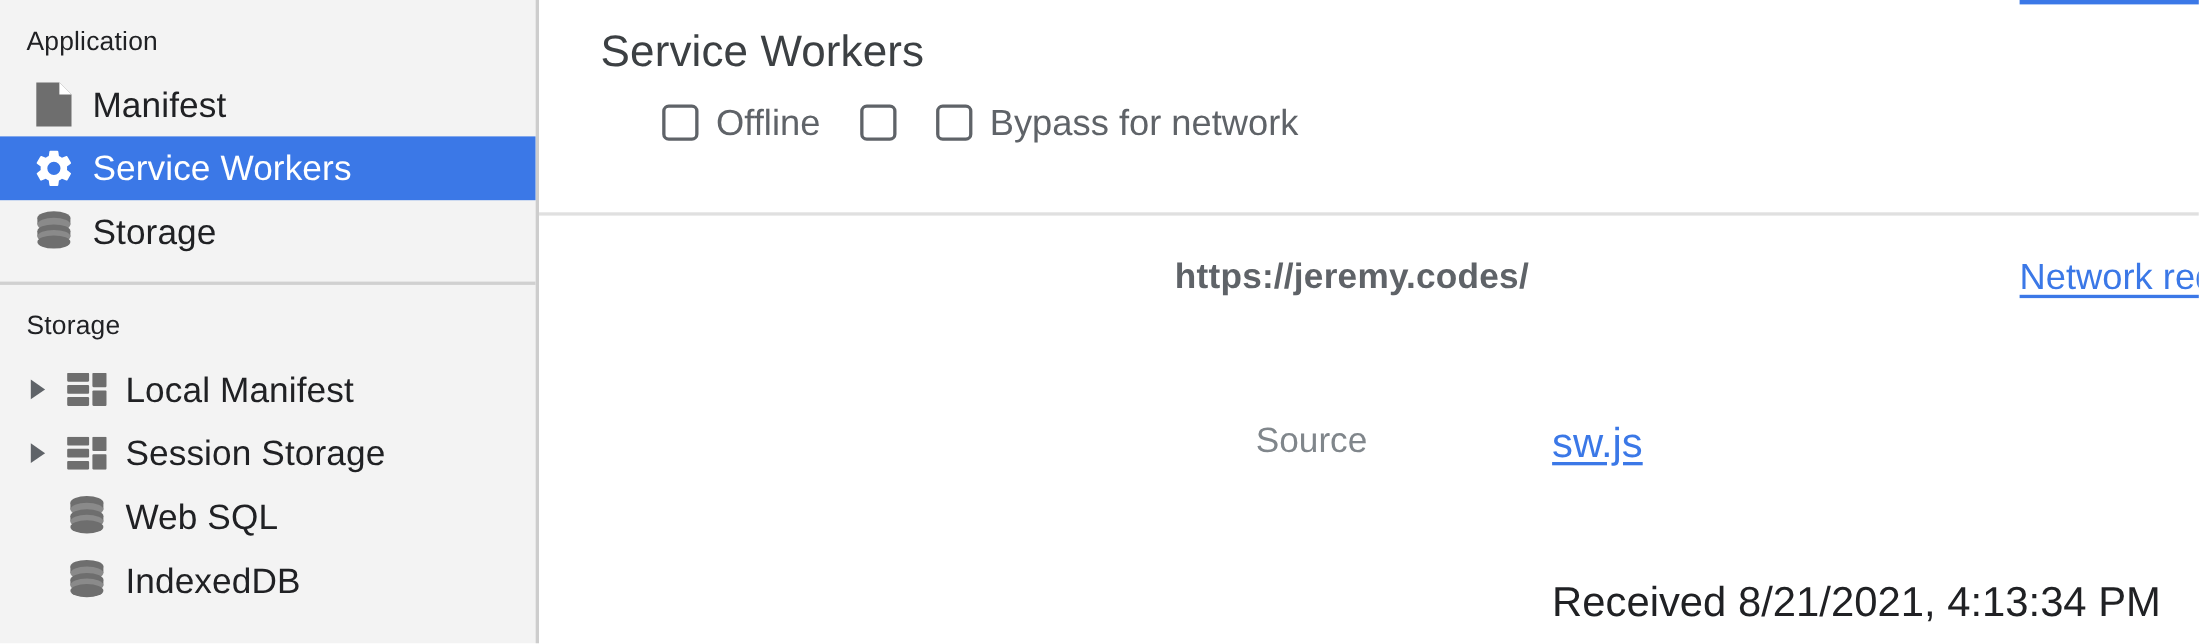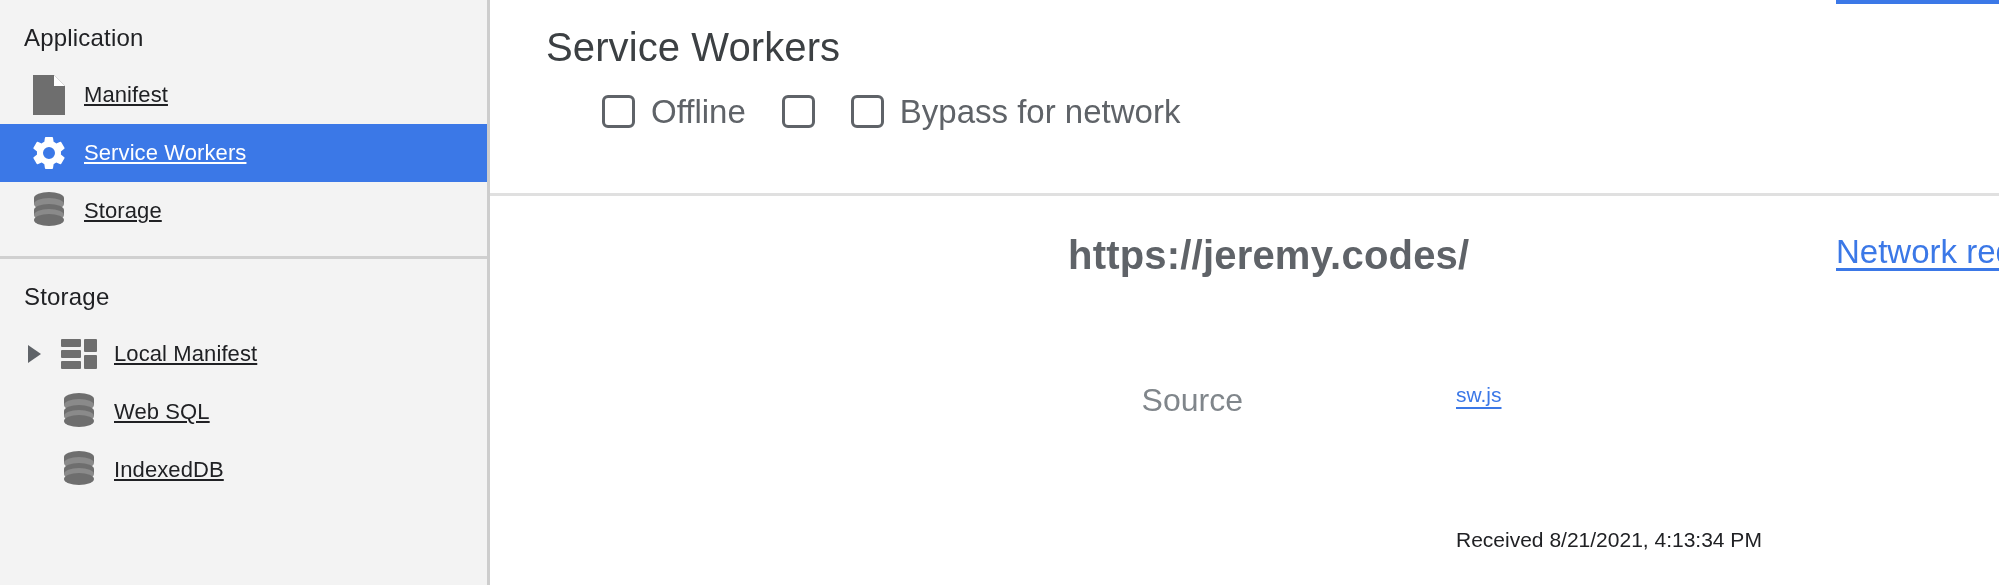--- a/index.html
+++ b/index.html
@@ -69,25 +69,24 @@
     width: 42px; height: 42px;
     flex: 0 0 42px;
     margin-right: 14px;
     display: flex;
     align-items: center;
     justify-content: center;
   }
   .ico svg { display: block; }
 
   .tree-label {
-    font-size: 22px;
+    font-size: 32px;
     color: #202124;
     line-height: 1;
     letter-spacing: 0.1px;
-    text-decoration: underline;
   }
 
   .sidebar-divider {
     height: 3px;
     background: #d0d0d0;
     margin: 16px 0 0 0;
   }
 
   
   #main {
@@ -163,21 +162,21 @@
 
   #reg-top-row {
     position: relative;
     height: 86px;
   }
 
   #reg-origin {
     position: absolute;
     left: 578px;
     top: 40px;
-    font-size: 40px;
+    font-size: 32px;
     font-weight: bold;
     color: #5f6368;
     white-space: nowrap;
     letter-spacing: 0.2px;
   }
 
   #reg-actions {
     position: absolute;
     left: 1346px;
     top: 40px;
@@ -206,22 +205,22 @@
     width: 140px;
     left: 613px;
     text-align: right;
     font-size: 32px;
     color: #80868b;
     white-space: nowrap;
     line-height: 1;
   }
   .field-value {
     position: absolute;
-    left: 966px;
-    font-size: 21px;
+    left: 921px;
+    font-size: 38px;
     color: #202124;
     line-height: 1;
     white-space: nowrap;
     display: flex;
     align-items: center;
   }
   .field-value a {
     color: #3b78e7;
     text-decoration: underline;
     text-underline-offset: 5px;
@@ -289,20 +288,35 @@
             <rect x="0" y="0" width="20" height="8" rx="1" fill="#6e6e6e"></rect>
             <rect x="23" y="0" width="13" height="13" rx="1" fill="#6e6e6e"></rect>
             <rect x="0" y="11" width="20" height="8" rx="1" fill="#6e6e6e"></rect>
             <rect x="0" y="22" width="20" height="8" rx="1" fill="#6e6e6e"></rect>
             <rect x="23" y="16" width="13" height="14" rx="1" fill="#6e6e6e"></rect>
           </svg>
         </span>
         <span class="tree-label">Local Manifest</span>
       </div>
 
+      <div class="tree-item">
+        <span class="disclosure">
+            <i class="tri"></i>
+          </span>
+        <span class="ico">
+          <svg width="36" height="30" viewBox="0 0 36 30">
+            <rect x="0" y="0" width="20" height="8" rx="1" fill="#6e6e6e"></rect>
+            <rect x="23" y="0" width="13" height="13" rx="1" fill="#6e6e6e"></rect>
+            <rect x="0" y="11" width="20" height="8" rx="1" fill="#6e6e6e"></rect>
+            <rect x="0" y="22" width="20" height="8" rx="1" fill="#6e6e6e"></rect>
+            <rect x="23" y="16" width="13" height="14" rx="1" fill="#6e6e6e"></rect>
+          </svg>
+        </span>
+        <span class="tree-label">Session Storage</span>
+      </div>
 
       <div class="tree-item">
         <span class="disclosure empty"></span>
         <span class="ico">
           <svg width="36" height="40" viewBox="0 0 36 40">
             <ellipse cx="18" cy="7" rx="15" ry="6" fill="#6e6e6e"></ellipse>
             <rect x="3" y="7" width="30" height="6" fill="#6e6e6e"></rect>
             <ellipse cx="18" cy="13" rx="15" ry="6" fill="#8a8a8a"></ellipse>
             <ellipse cx="18" cy="19" rx="15" ry="6" fill="#6e6e6e"></ellipse>
             <rect x="3" y="19" width="30" height="5" fill="#6e6e6e"></rect>

